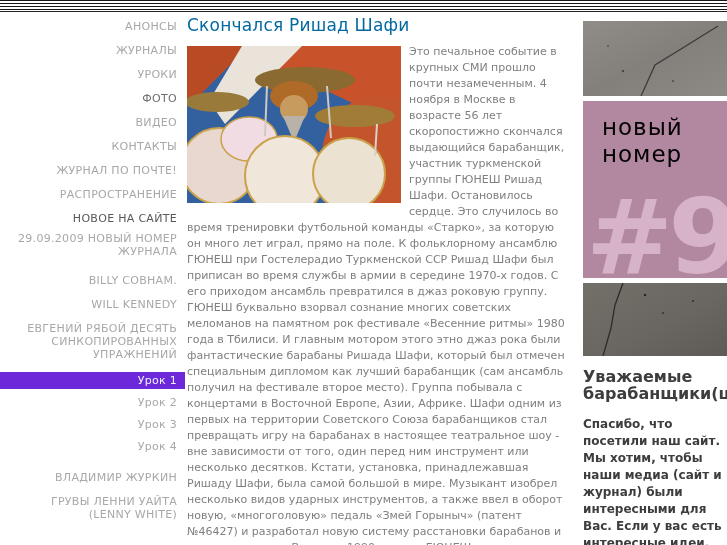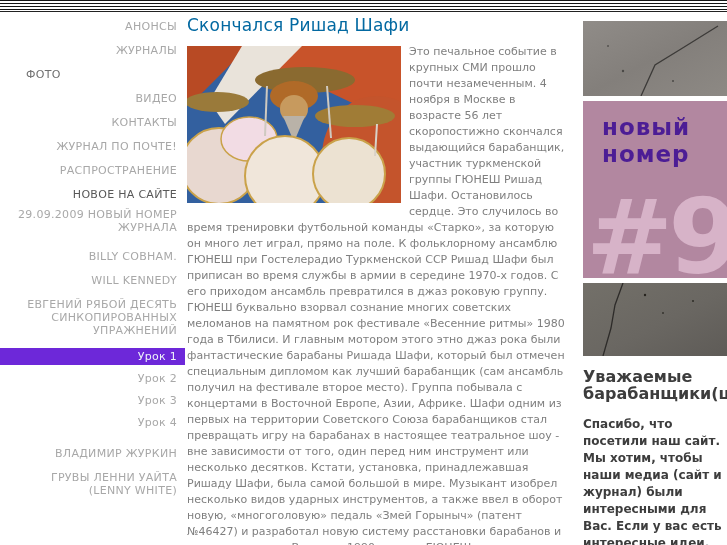--- a/index.html
+++ b/index.html
@@ -4,53 +4,54 @@
 <style>
   html,body{margin:0;padding:0;background:#fff;}
   body{font-family:"DejaVu Sans","Liberation Sans",sans-serif;}
   .page{width:727px;height:545px;overflow:hidden;background:#fff;position:relative;}
   .top-stripes{height:11px;width:727px;background:repeating-linear-gradient(to bottom,#151515 0px,#151515 1.5px,#ffffff 1.5px,#ffffff 3px);border-bottom:1px solid #222;}
   .columns{display:flex;align-items:flex-start;}
 
   
   .left-nav{flex:0 0 185px;width:185px;box-sizing:border-box;padding-top:8px;text-align:right;}
   .ni{display:block;padding:0 8px;margin-bottom:11px;font-size:11px;line-height:13px;letter-spacing:.3px;color:#a8a8a8;text-decoration:none;cursor:pointer;}
-  .ni--left{text-align:left;padding-left:26px;color:#6f6f6f;}
+  .ni--left{text-align:right;padding-left:66px;color:#6f6f6f;}
   .ni--head{color:#585858;font-weight:normal;margin-bottom:7px;}
   .ni--lesson{margin-bottom:5px;padding:2px 8px;}
   .ni--sel{background:#6d28d9;color:#eef3f9;}
   .ni--gap{margin-top:16px;}
 
   
   .main{flex:0 0 392px;width:392px;box-sizing:border-box;padding:3px 6px 0 2px;}
   .art-title{font-size:17px;font-weight:normal;color:#0369a1;margin:0 0 9px;letter-spacing:.2px;cursor:pointer;}
   .art-body{overflow:hidden;}
   .art-text{font-size:11px;line-height:16px;color:#7f7f7f;margin:0;text-align:left;}
   .photo-drums{float:left;width:214px;height:157px;margin:2px 8px 4px 0;}
 
   
   .right{flex:0 0 144px;width:144px;margin-left:6px;box-sizing:border-box;padding-top:9px;}
   .concrete{display:block;width:144px;}
   .banner{width:144px;height:177px;background:#b287a0;overflow:hidden;position:relative;margin-top:1px;cursor:pointer;}
-  .banner-label{color:#4c1d95;font-weight:bold;font-size:23px;line-height:27px;padding:13px 0 0 19px;letter-spacing:1px;}
+  .banner-label{color:#000000;font-weight:normal;font-size:23px;line-height:27px;padding:13px 0 0 19px;letter-spacing:1px;}
   .banner-number{color:#d7b3c8;font-weight:bold;font-size:104px;line-height:90px;letter-spacing:-5px;position:absolute;left:3px;bottom:-4px;}
   .concrete--two{margin-top:5px;}
   .greeting{font-size:16px;font-weight:bold;color:#3d3d3d;line-height:17px;margin-top:8px;}
   .message{font-size:12px;font-weight:bold;color:#3d3d3d;line-height:17px;margin:14px 0 0;}
 </style>
 </head>
 <body>
 
 <div class="page">
   <div class="top-stripes"></div>
   <div class="columns">
 
     <nav class="left-nav">
       <a class="ni">АНОНСЫ</a>
       <a class="ni">ЖУРНАЛЫ</a>
+      <a class="ni">УРОКИ</a>
       <a class="ni ni--left">ФОТО</a>
       <a class="ni">ВИДЕО</a>
       <a class="ni">КОНТАКТЫ</a>
       <a class="ni">ЖУРНАЛ ПО ПОЧТЕ!</a>
       <a class="ni">РАСПРОСТРАНЕНИЕ</a>
       <a class="ni ni--head">НОВОЕ НА САЙТЕ</a>
       <a class="ni">29.09.2009 НОВЫЙ НОМЕР ЖУРНАЛА</a>
       <a class="ni ni--gap">BILLY COBHAM.</a>
       <a class="ni">WILL KENNEDY</a>
       <a class="ni">ЕВГЕНИЙ РЯБОЙ ДЕСЯТЬ СИНКОПИРОВАННЫХ УПРАЖНЕНИЙ</a>

